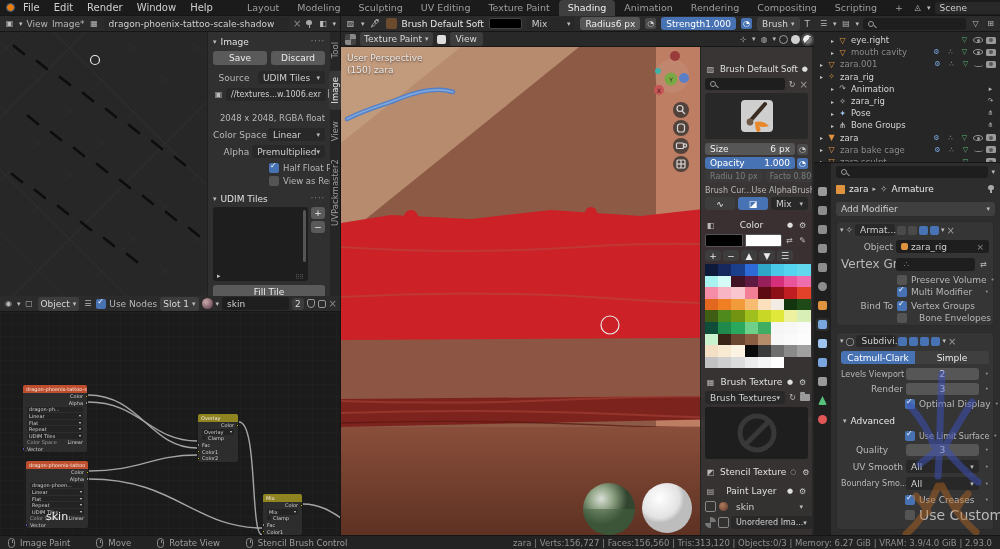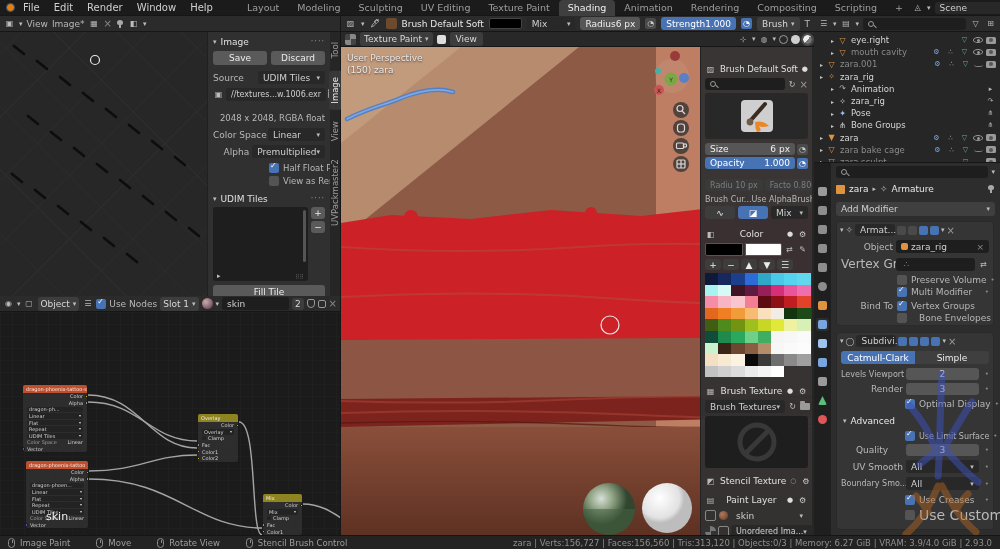--- a/index.html
+++ b/index.html
@@ -98,20 +98,23 @@
 
     </div>
   </div>
 
   <div class="abs hdr row" style="left:0;top:16px;width:341px;height:16px;gap:4px;padding:0 4px;border-right:1px solid #161616">
     <span class="icn" style="color:#bbb">▣</span>
       <span class="chev">▾</span>
     <span class="lbl">View</span>
     <span class="lbl">Image*</span>
     <span class="icn" style="color:#bbb">▦</span>
+    <div class="field" style="flex:1;overflow:hidden">
+        <span style="overflow:hidden;text-overflow:ellipsis">dragon-phoenix-tattoo-scale-shadow</span>
+      </div>
     <span style="color:#888">×</span>
     <span class="pin"></span>
     <span class="icn" style="color:#bbb">◧</span>
       <span class="chev">▾</span>
   </div>
 
   <div class="abs hdr row" style="left:341px;top:16px;width:473px;height:16px;gap:5px;padding:0 4px">
     <span class="icn" style="color:#bbb">▨</span>
       <span class="chev">▾</span>
     <span class="icn" style="color:#ddd">🖊</span>
@@ -185,21 +188,21 @@
     <div class="row" style="gap:4px;height:13px">
         <span class="chev">▾</span>
         <span class="phead">Image</span>
         <span class="dots" style="margin-left:auto">····</span>
       </div>
     <div class="row" style="gap:4px;margin-top:3px">
       <div class="btn" style="flex:1">Save</div>
       <div class="btn" style="flex:1">Discard</div>
     </div>
     <div class="row" style="margin-top:6px;gap:3px">
-        <span class="lbl" style="width:42px;text-align:left">Source</span>
+        <span class="lbl" style="width:42px;text-align:center">Source</span>
       <div class="field" style="flex:1;justify-content:space-between">
           <span>UDIM Tiles</span>
           <span class="chev">▾</span>
         </div>
       </div>
     <div class="row" style="margin-top:4px;gap:2px">
       <span class="icn" style="color:#bbb">▣</span>
       <div class="field" style="flex:1;font-size:8px">
           <span>//textures...w.1006.exr</span>
         </div>
@@ -587,21 +590,21 @@
         </div>
       <span class="icn" style="background:#4a4a4a;border-radius:2px;color:#ccc">◔</span>
     </div>
     <div class="row" style="gap:2px;margin-top:2px">
       <div class="slider blue" style="flex:1;height:12px">
           <span>Opacity</span>
           <span>1.000</span>
         </div>
       <span class="icn" style="background:#4772b3;border-radius:2px;color:#fff">◔</span>
     </div>
-    <div class="row" style="gap:2px;margin-top:10px">
+    <div class="row" style="gap:2px;margin-top:1px">
       <div class="slider dis" style="flex:1;height:12px;font-size:8px">
           <span>Radiu  10 px</span>
         </div>
       <div class="slider dis" style="flex:1;height:12px;font-size:8px">
           <span>Facto  0.800</span>
         </div>
 
     </div>
     <div class="row" style="margin-top:4px;justify-content:space-between">
       <span class="lbl" style="font-size:8px">Brush Cur...</span>

